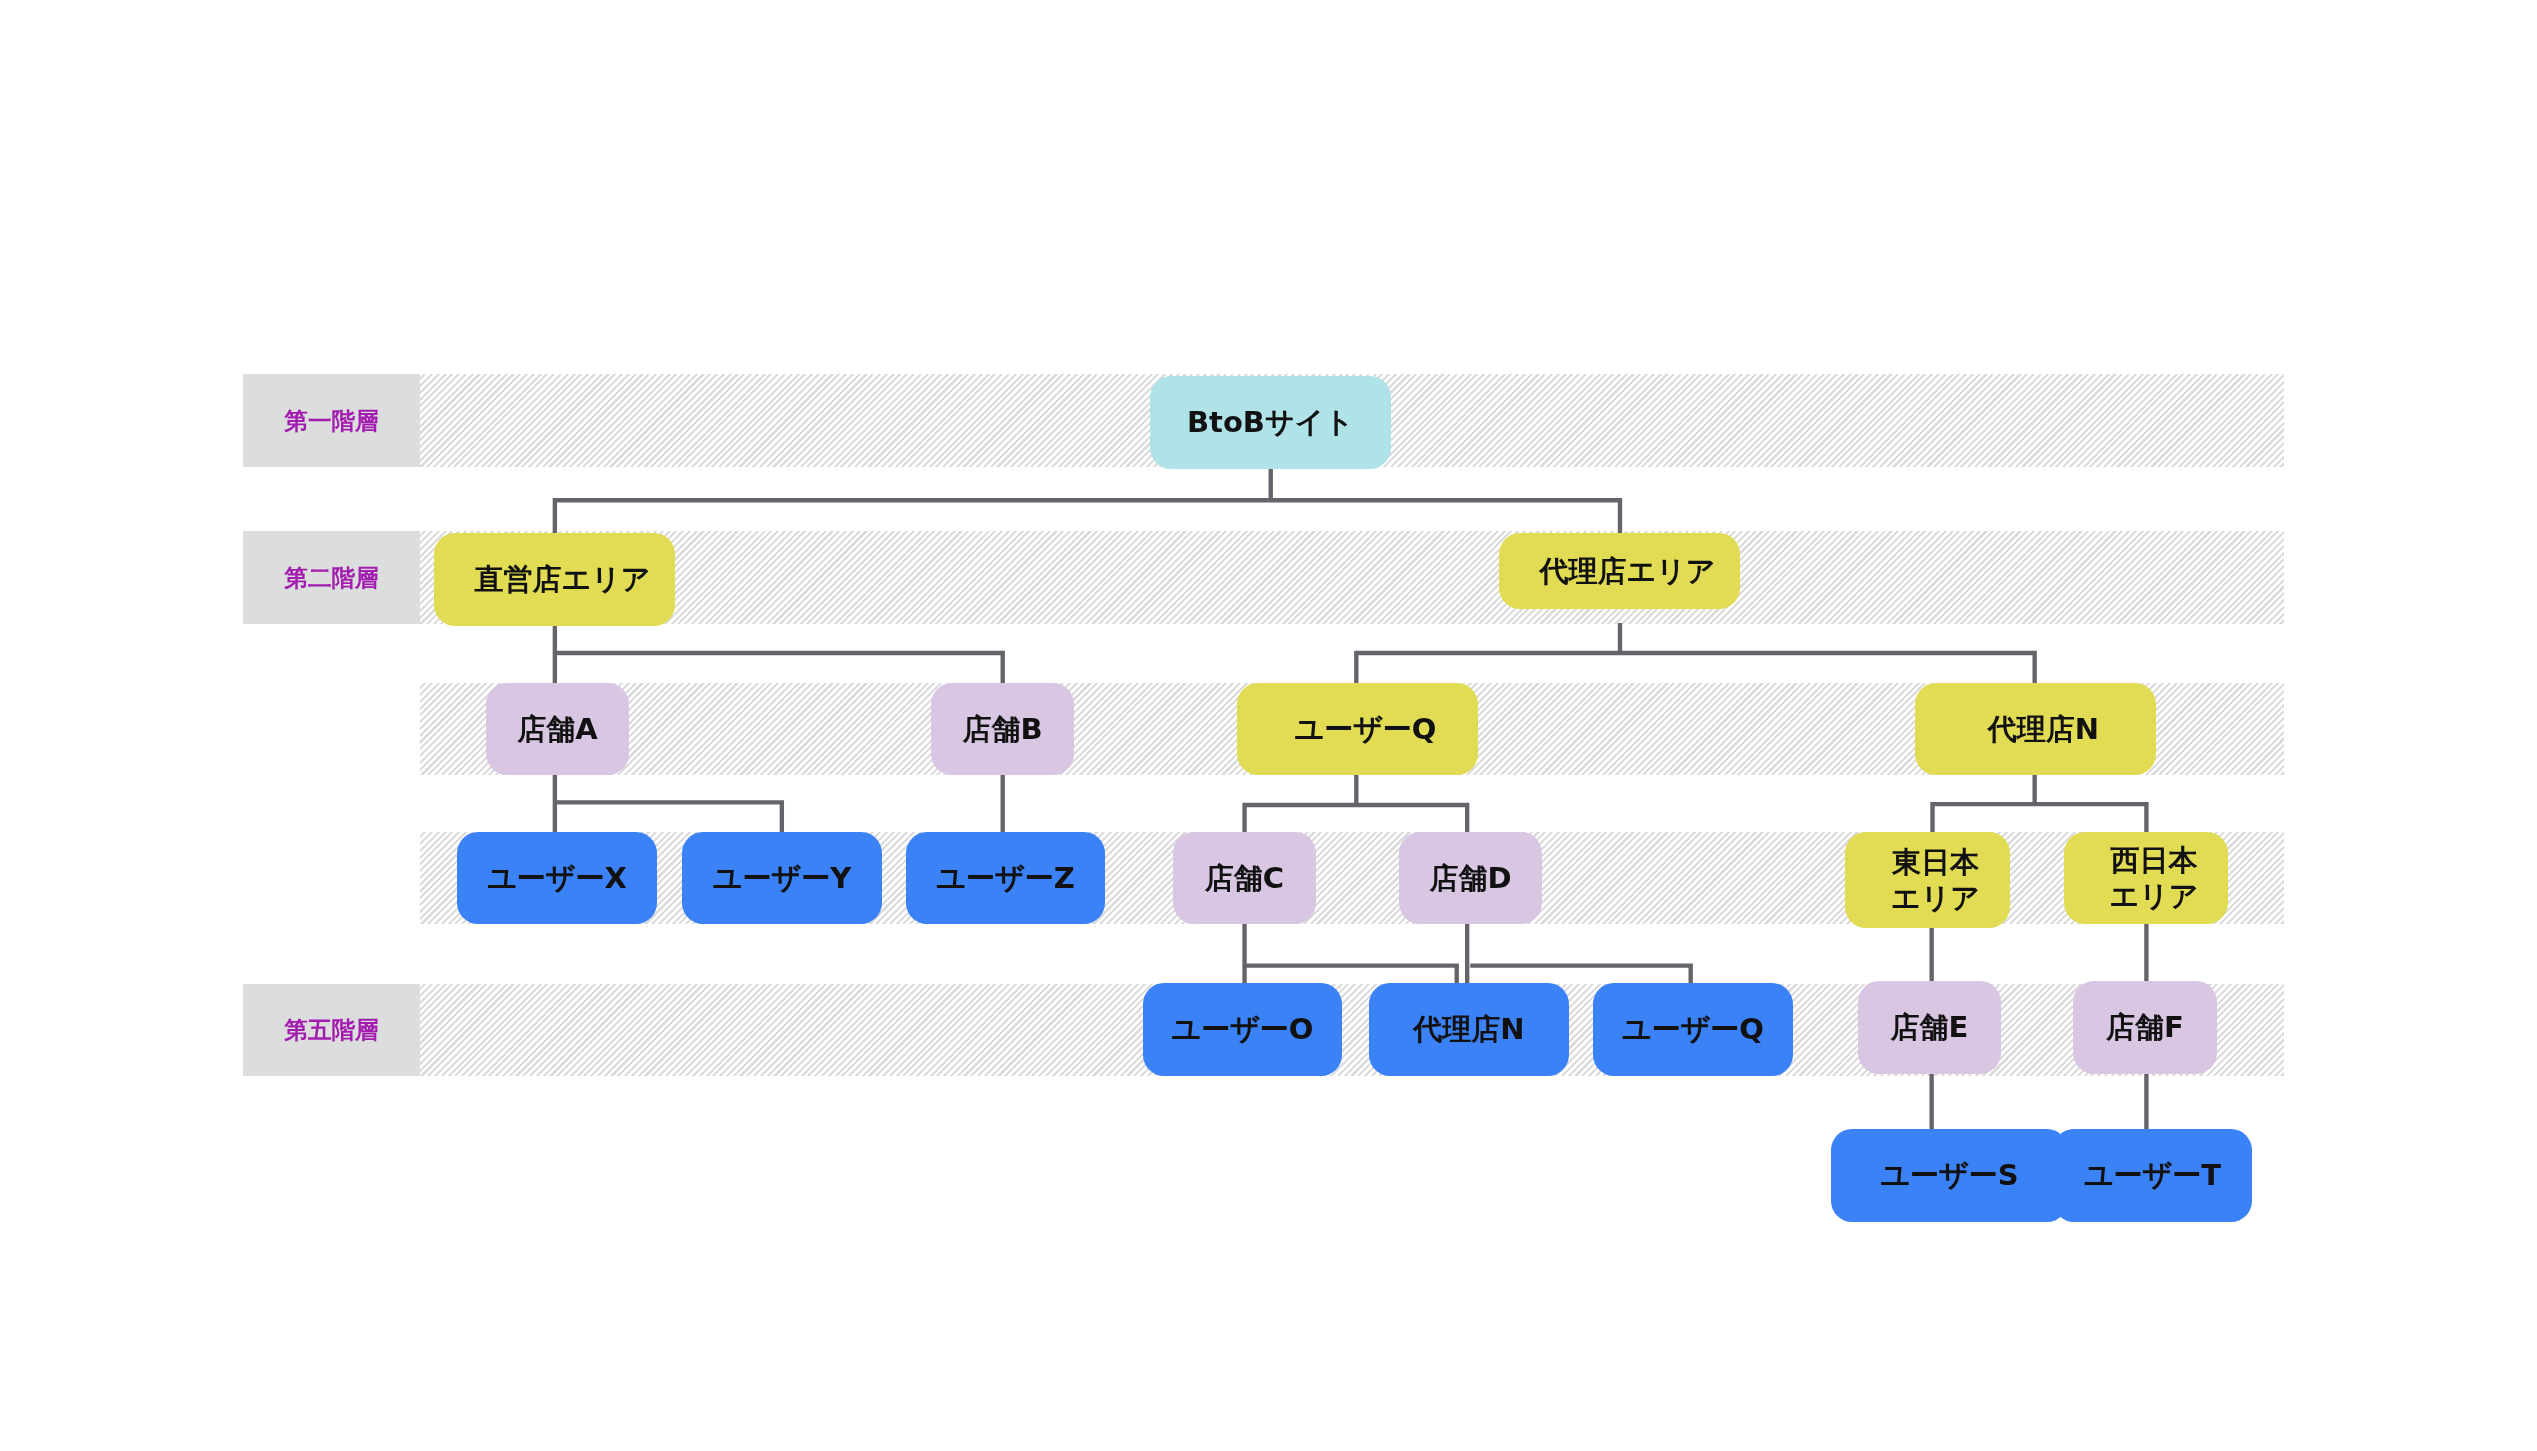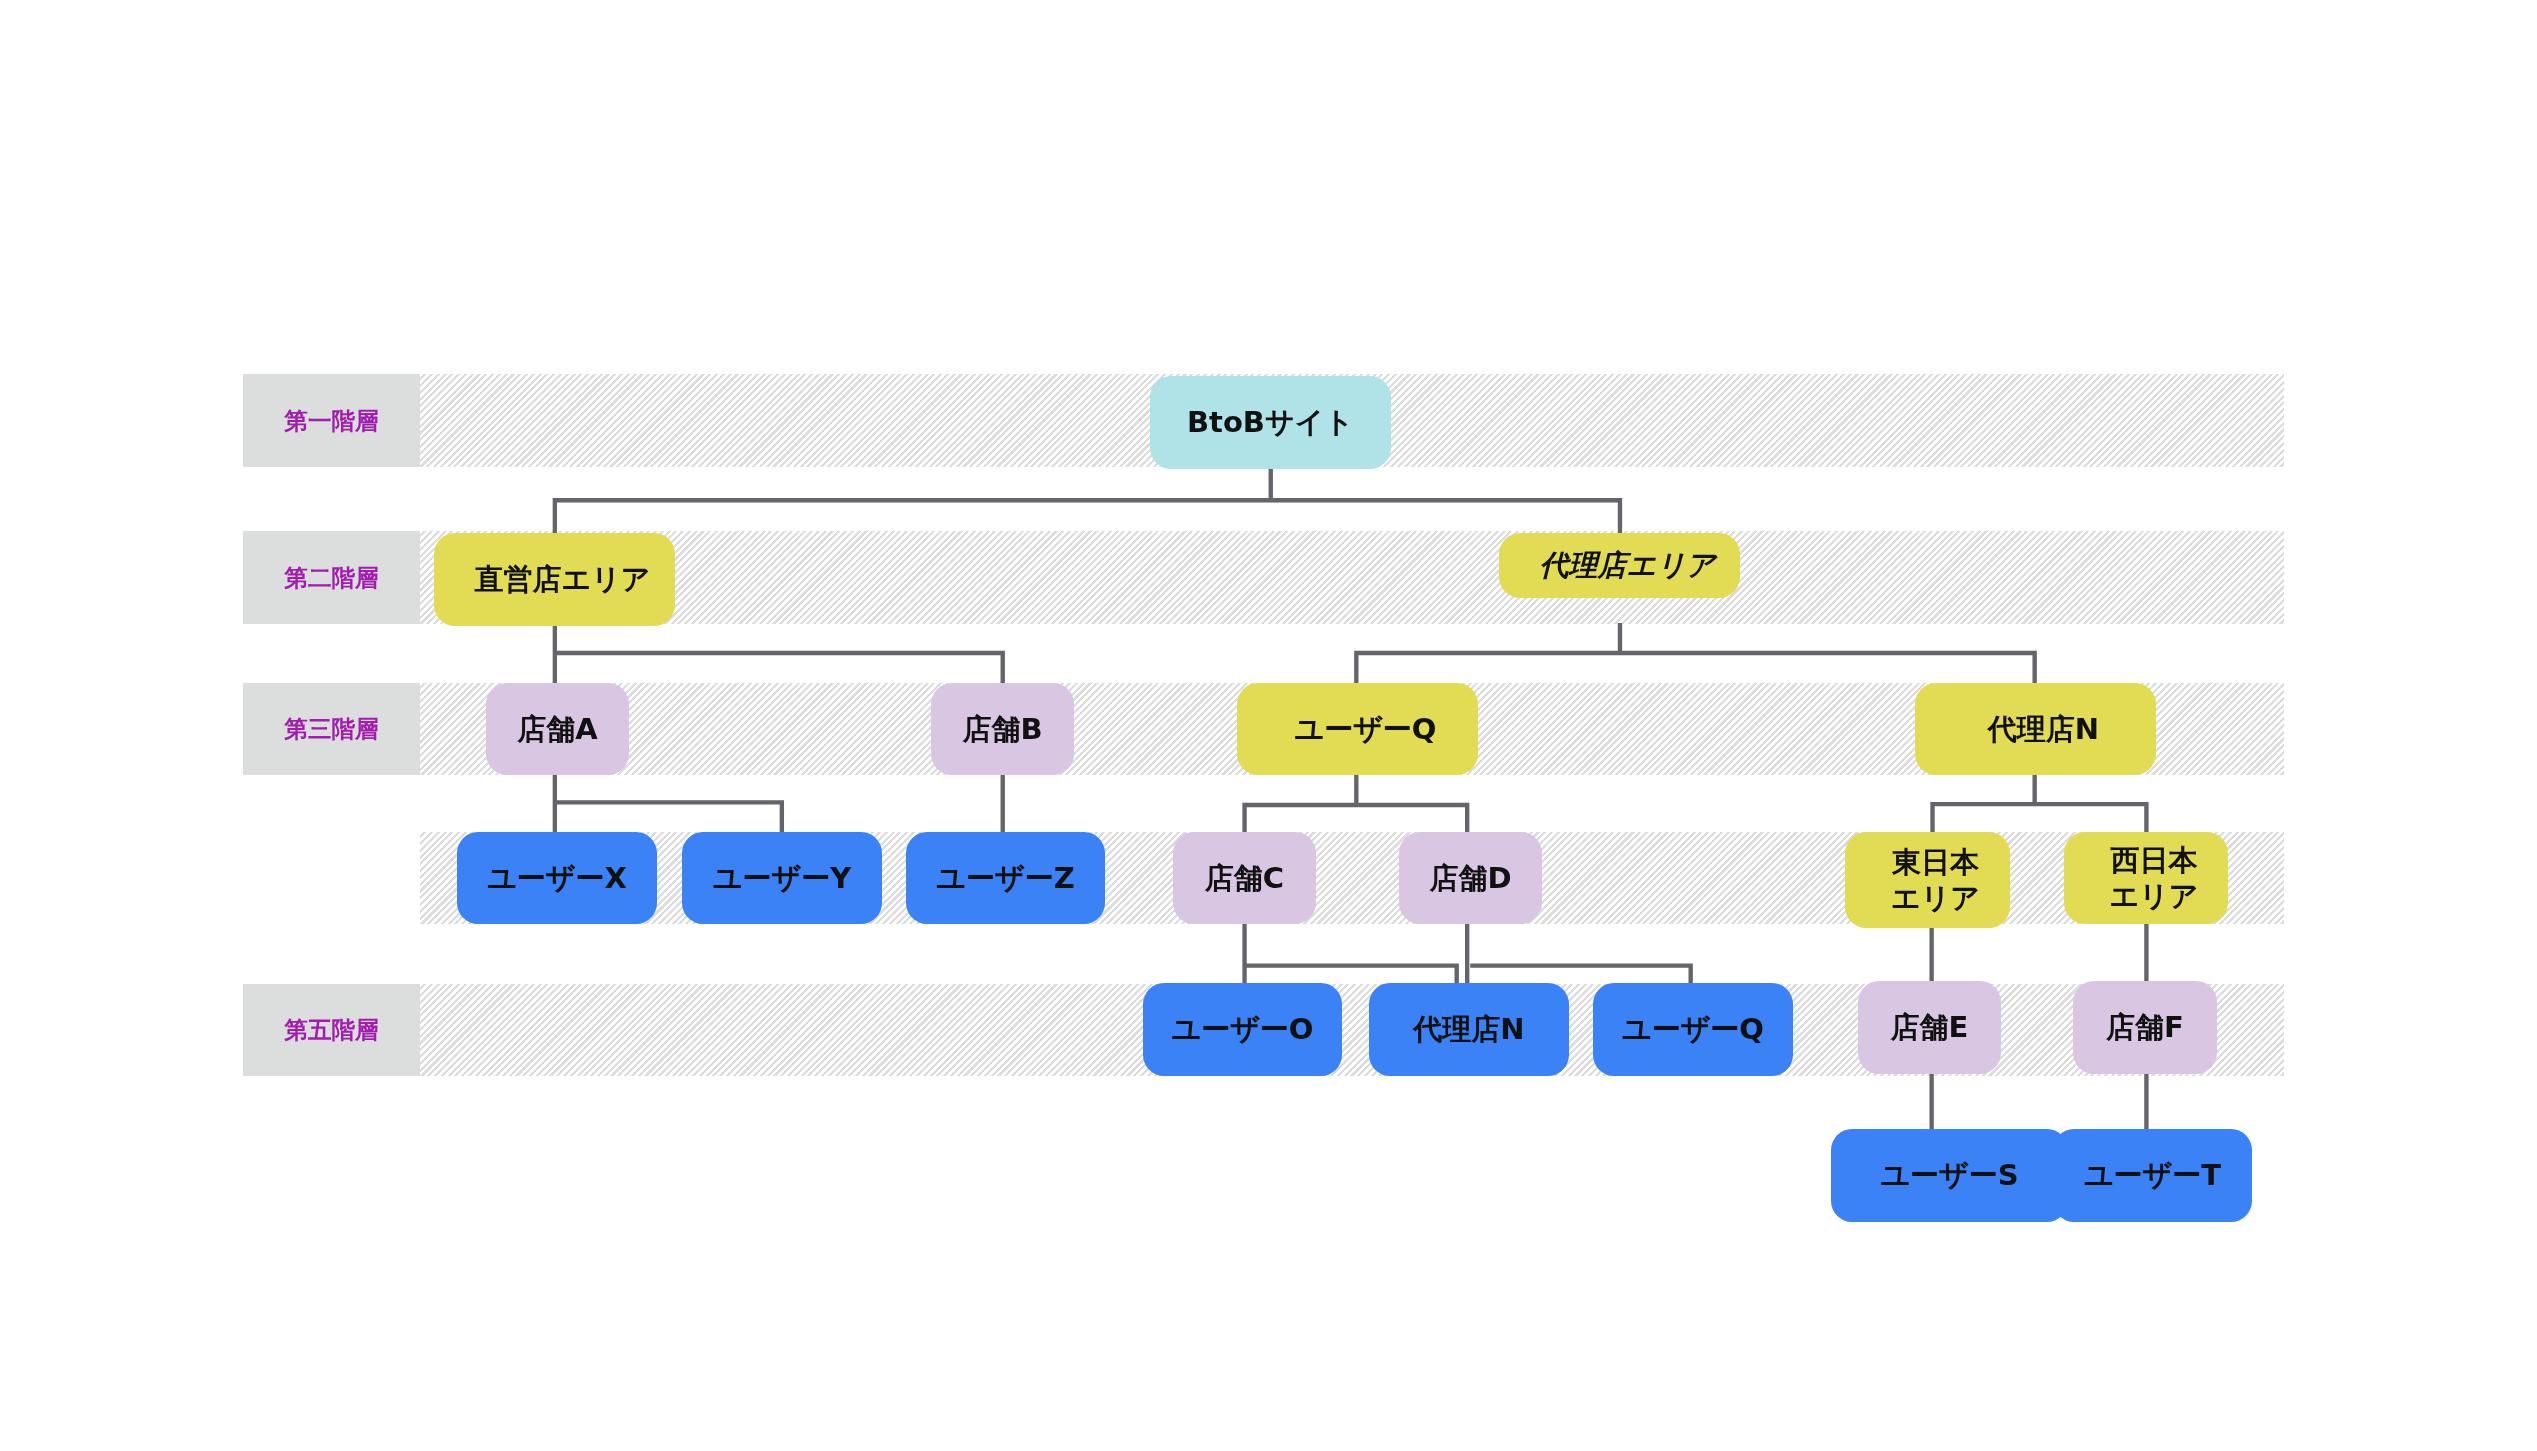--- a/index.html
+++ b/index.html
@@ -25,21 +25,20 @@
 
 <div class="band" style="top:374px;height:93px;">
   <div class="band-label">第一階層</div>
   <div class="band-stripes"></div>
 </div>
 <div class="band" style="top:531px;height:93px;">
   <div class="band-label">第二階層</div>
   <div class="band-stripes"></div>
 </div>
 <div class="band" style="top:683px;height:92px;">
-  <div class="band-label">第三階層</div>
   <div class="band-stripes"></div>
 </div>
 <div class="band" style="top:832px;height:92px;">
   <div class="band-stripes"></div>
 </div>
 <div class="band" style="top:984px;height:92px;">
   <div class="band-label">第五階層</div>
   <div class="band-stripes"></div>
 </div>
 
@@ -70,21 +69,21 @@
 
     <path d="M2212 1229 V1294"></path>
 
     <path d="M2458 1229 V1294"></path>
   </g>
 </svg>
 
 <div class="node c-cyan" style="left:1150px;top:376px;width:241px;height:93px;">BtoBサイト</div>
 
 <div class="node c-yellow" style="left:434px;top:533px;width:241px;height:93px;">直営店エリア</div>
-<div class="node c-yellow" style="left:1499px;top:533px;width:241px;height:65px;font-style:italic;">代理店エリア</div>
+<div class="node c-yellow" style="left:1499px;top:533px;width:241px;height:76px;">代理店エリア</div>
 
 <div class="node c-purple" style="left:486px;top:683px;width:143px;height:92px;">店舗A</div>
 <div class="node c-purple" style="left:931px;top:683px;width:143px;height:92px;">店舗B</div>
 <div class="node c-yellow" style="left:1237px;top:683px;width:241px;height:92px;">ユーザーQ</div>
 <div class="node c-yellow" style="left:1915px;top:683px;width:241px;height:92px;">代理店N</div>
 
 <div class="node c-pink" style="left:457px;top:832px;width:200px;height:92px;">ユーザーX</div>
 <div class="node c-pink" style="left:682px;top:832px;width:200px;height:92px;">ユーザーY</div>
 <div class="node c-pink" style="left:906px;top:832px;width:199px;height:92px;">ユーザーZ</div>
 <div class="node c-purple" style="left:1173px;top:832px;width:143px;height:92px;">店舗C</div>

